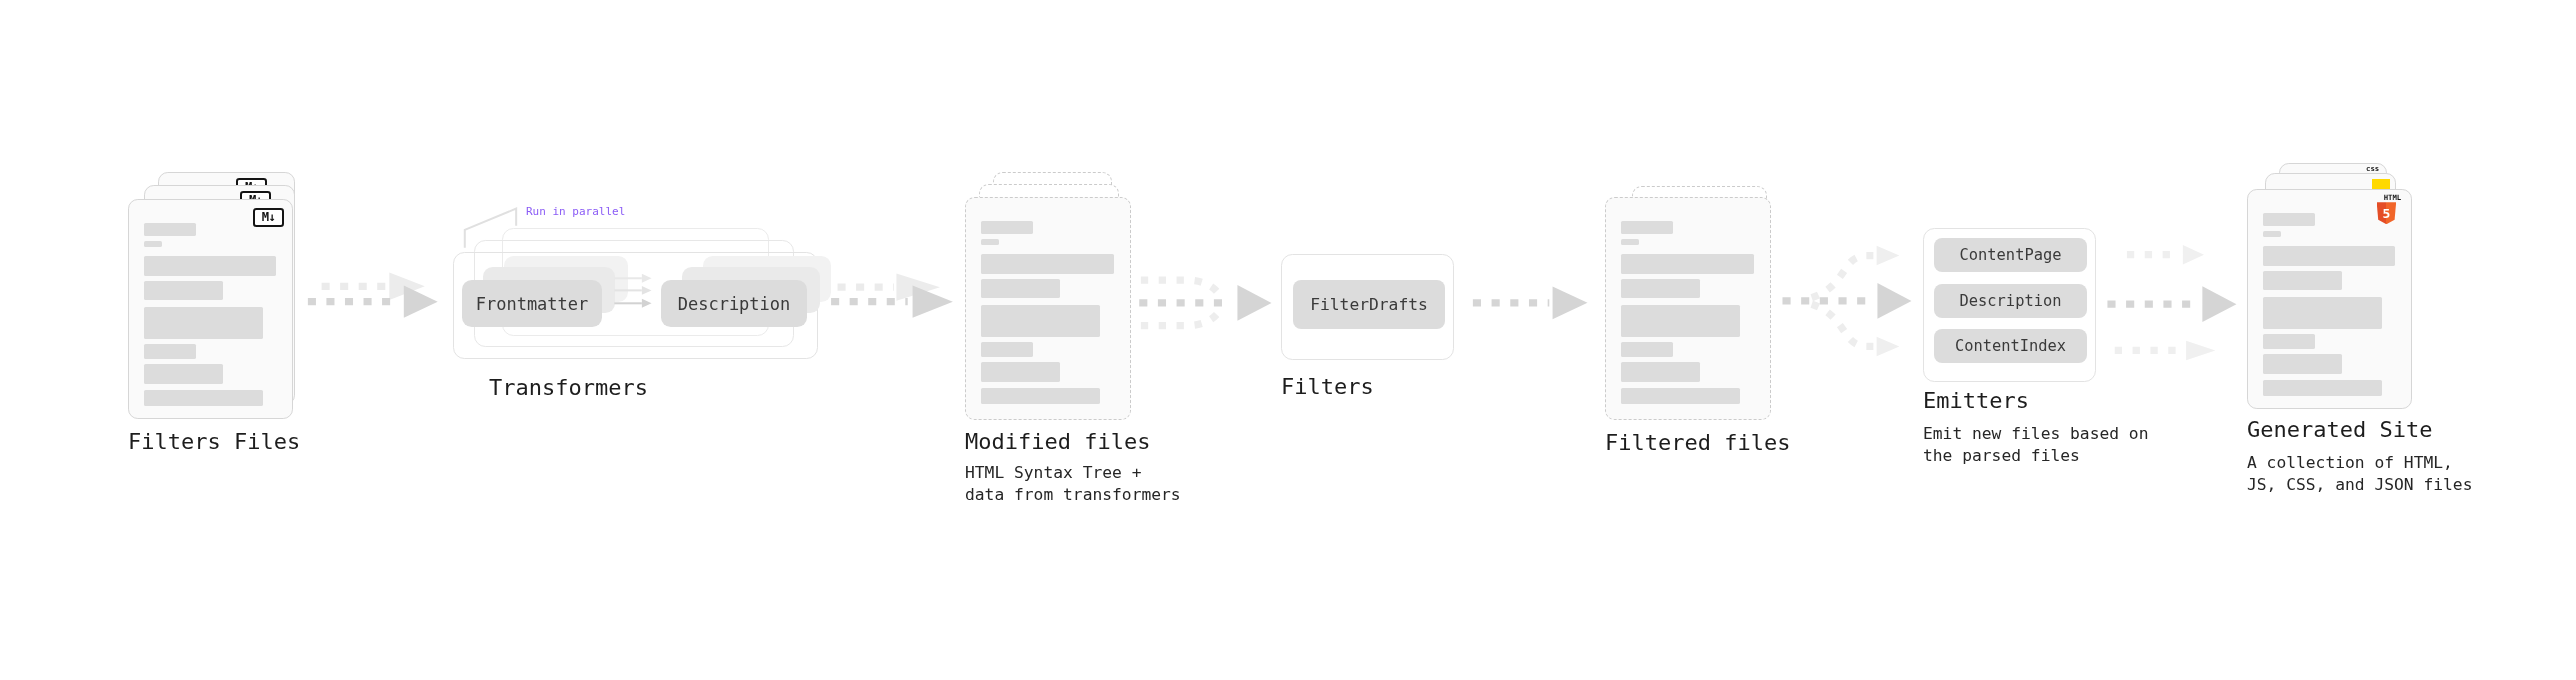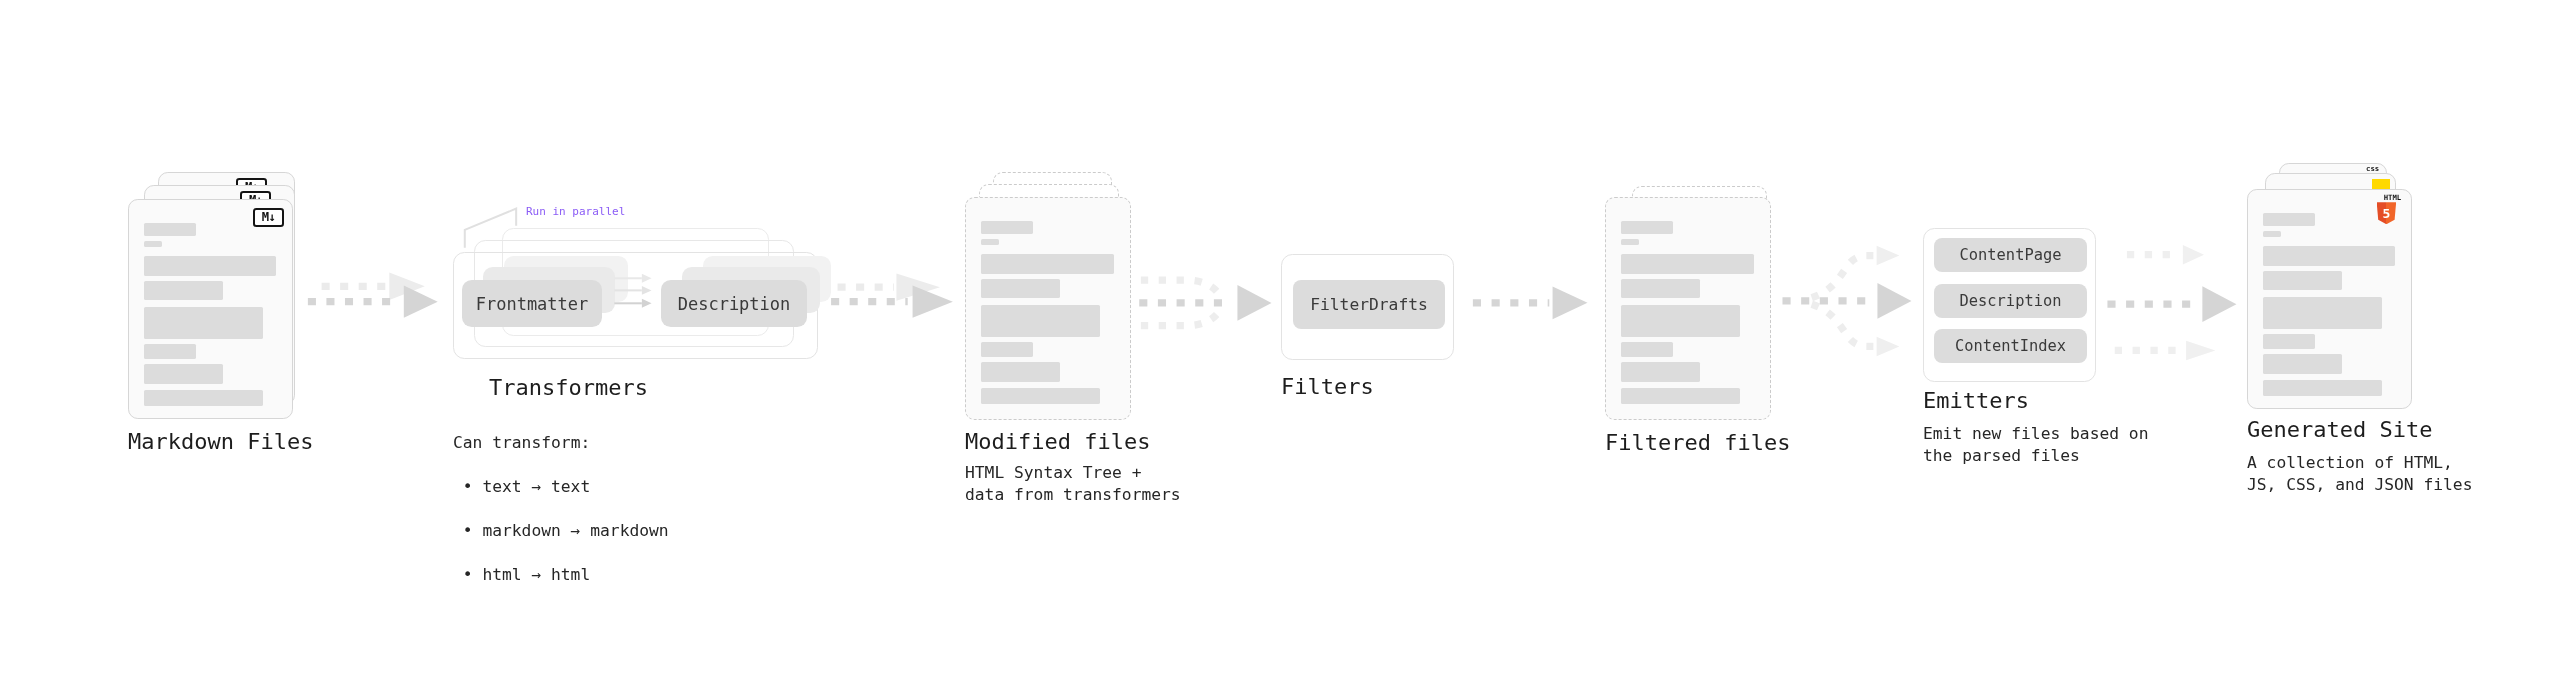--- a/index.html
+++ b/index.html
@@ -75,21 +75,21 @@
       <div class="bar b1"></div>
         <div class="bar b2"></div>
         <div class="bar b3"></div>
         <div class="bar b4"></div>
       <div class="bar b5"></div>
         <div class="bar b6"></div>
         <div class="bar b7"></div>
         <div class="bar b8"></div>
     </div>
   </div>
-  <div class="stage-title" style="left:128px;top:430px;">Markdown Files</div>
+  <div class="stage-title" style="left:128px;top:430px;">Filters Files</div>
 
   <svg style="left:305px;top:271px;" width="138" height="50" viewBox="0 0 170 62">
     <line x1="20" y1="19" x2="100" y2="19" stroke="#ebebeb" stroke-width="9" stroke-dasharray="10 13"></line>
     <polygon points="104,2 104,36 148,19" fill="#ececec"></polygon>
     <line x1="3" y1="38" x2="118" y2="38" stroke="#d5d5d5" stroke-width="9" stroke-dasharray="10 13"></line>
     <polygon points="122,18 122,58 164,38" fill="#d5d5d5"></polygon>
   </svg>
 
   <div class="gbox ghost2" style="left:502px;top:228px;width:267px;height:108px;"></div>
   <div class="gbox ghost1" style="left:474px;top:240px;width:320px;height:107px;"></div>
@@ -111,26 +111,20 @@
     <line x1="4" y1="40" x2="38" y2="40" stroke="#d2d2d2" stroke-width="2.5"></line>
       <polygon points="38,34.5 38,45.5 50,40" fill="#d2d2d2"></polygon>
   </svg>
 
   <svg style="left:455px;top:193px;" width="106" height="59" viewBox="0 0 130 72">
     <polyline points="12,67 12,45 75,19 75,40" fill="none" stroke="#e0e0e0" stroke-width="2.5"></polyline>
   </svg>
   <div class="note" style="left:526px;top:202px;">Run in parallel</div>
 
   <div class="stage-title" style="left:453px;top:376px;margin-left:36px;">Transformers</div>
-  <div class="stage-sub bullets" style="left:453px;top:410px;">
-    <div class="intro">Can transform:</div>
-    <div>• text → text</div>
-    <div>• markdown → markdown</div>
-    <div>• html → html</div>
-  </div>
 
   <svg style="left:825px;top:271px;" width="138" height="50" viewBox="0 0 170 62">
     <line x1="15" y1="20" x2="85" y2="20" stroke="#ebebeb" stroke-width="9" stroke-dasharray="10 13"></line>
     <polygon points="88,3 88,37 142,20" fill="#ececec"></polygon>
     <line x1="7" y1="38" x2="102" y2="38" stroke="#d5d5d5" stroke-width="9" stroke-dasharray="10 13"></line>
     <polygon points="108,18 108,58 158,38" fill="#d5d5d5"></polygon>
   </svg>
 
   <div class="card dashed" style="left:993px;top:172px;width:119px;height:220px;"></div>
   <div class="card dashed" style="left:979px;top:184px;width:140px;height:220px;"></div>

